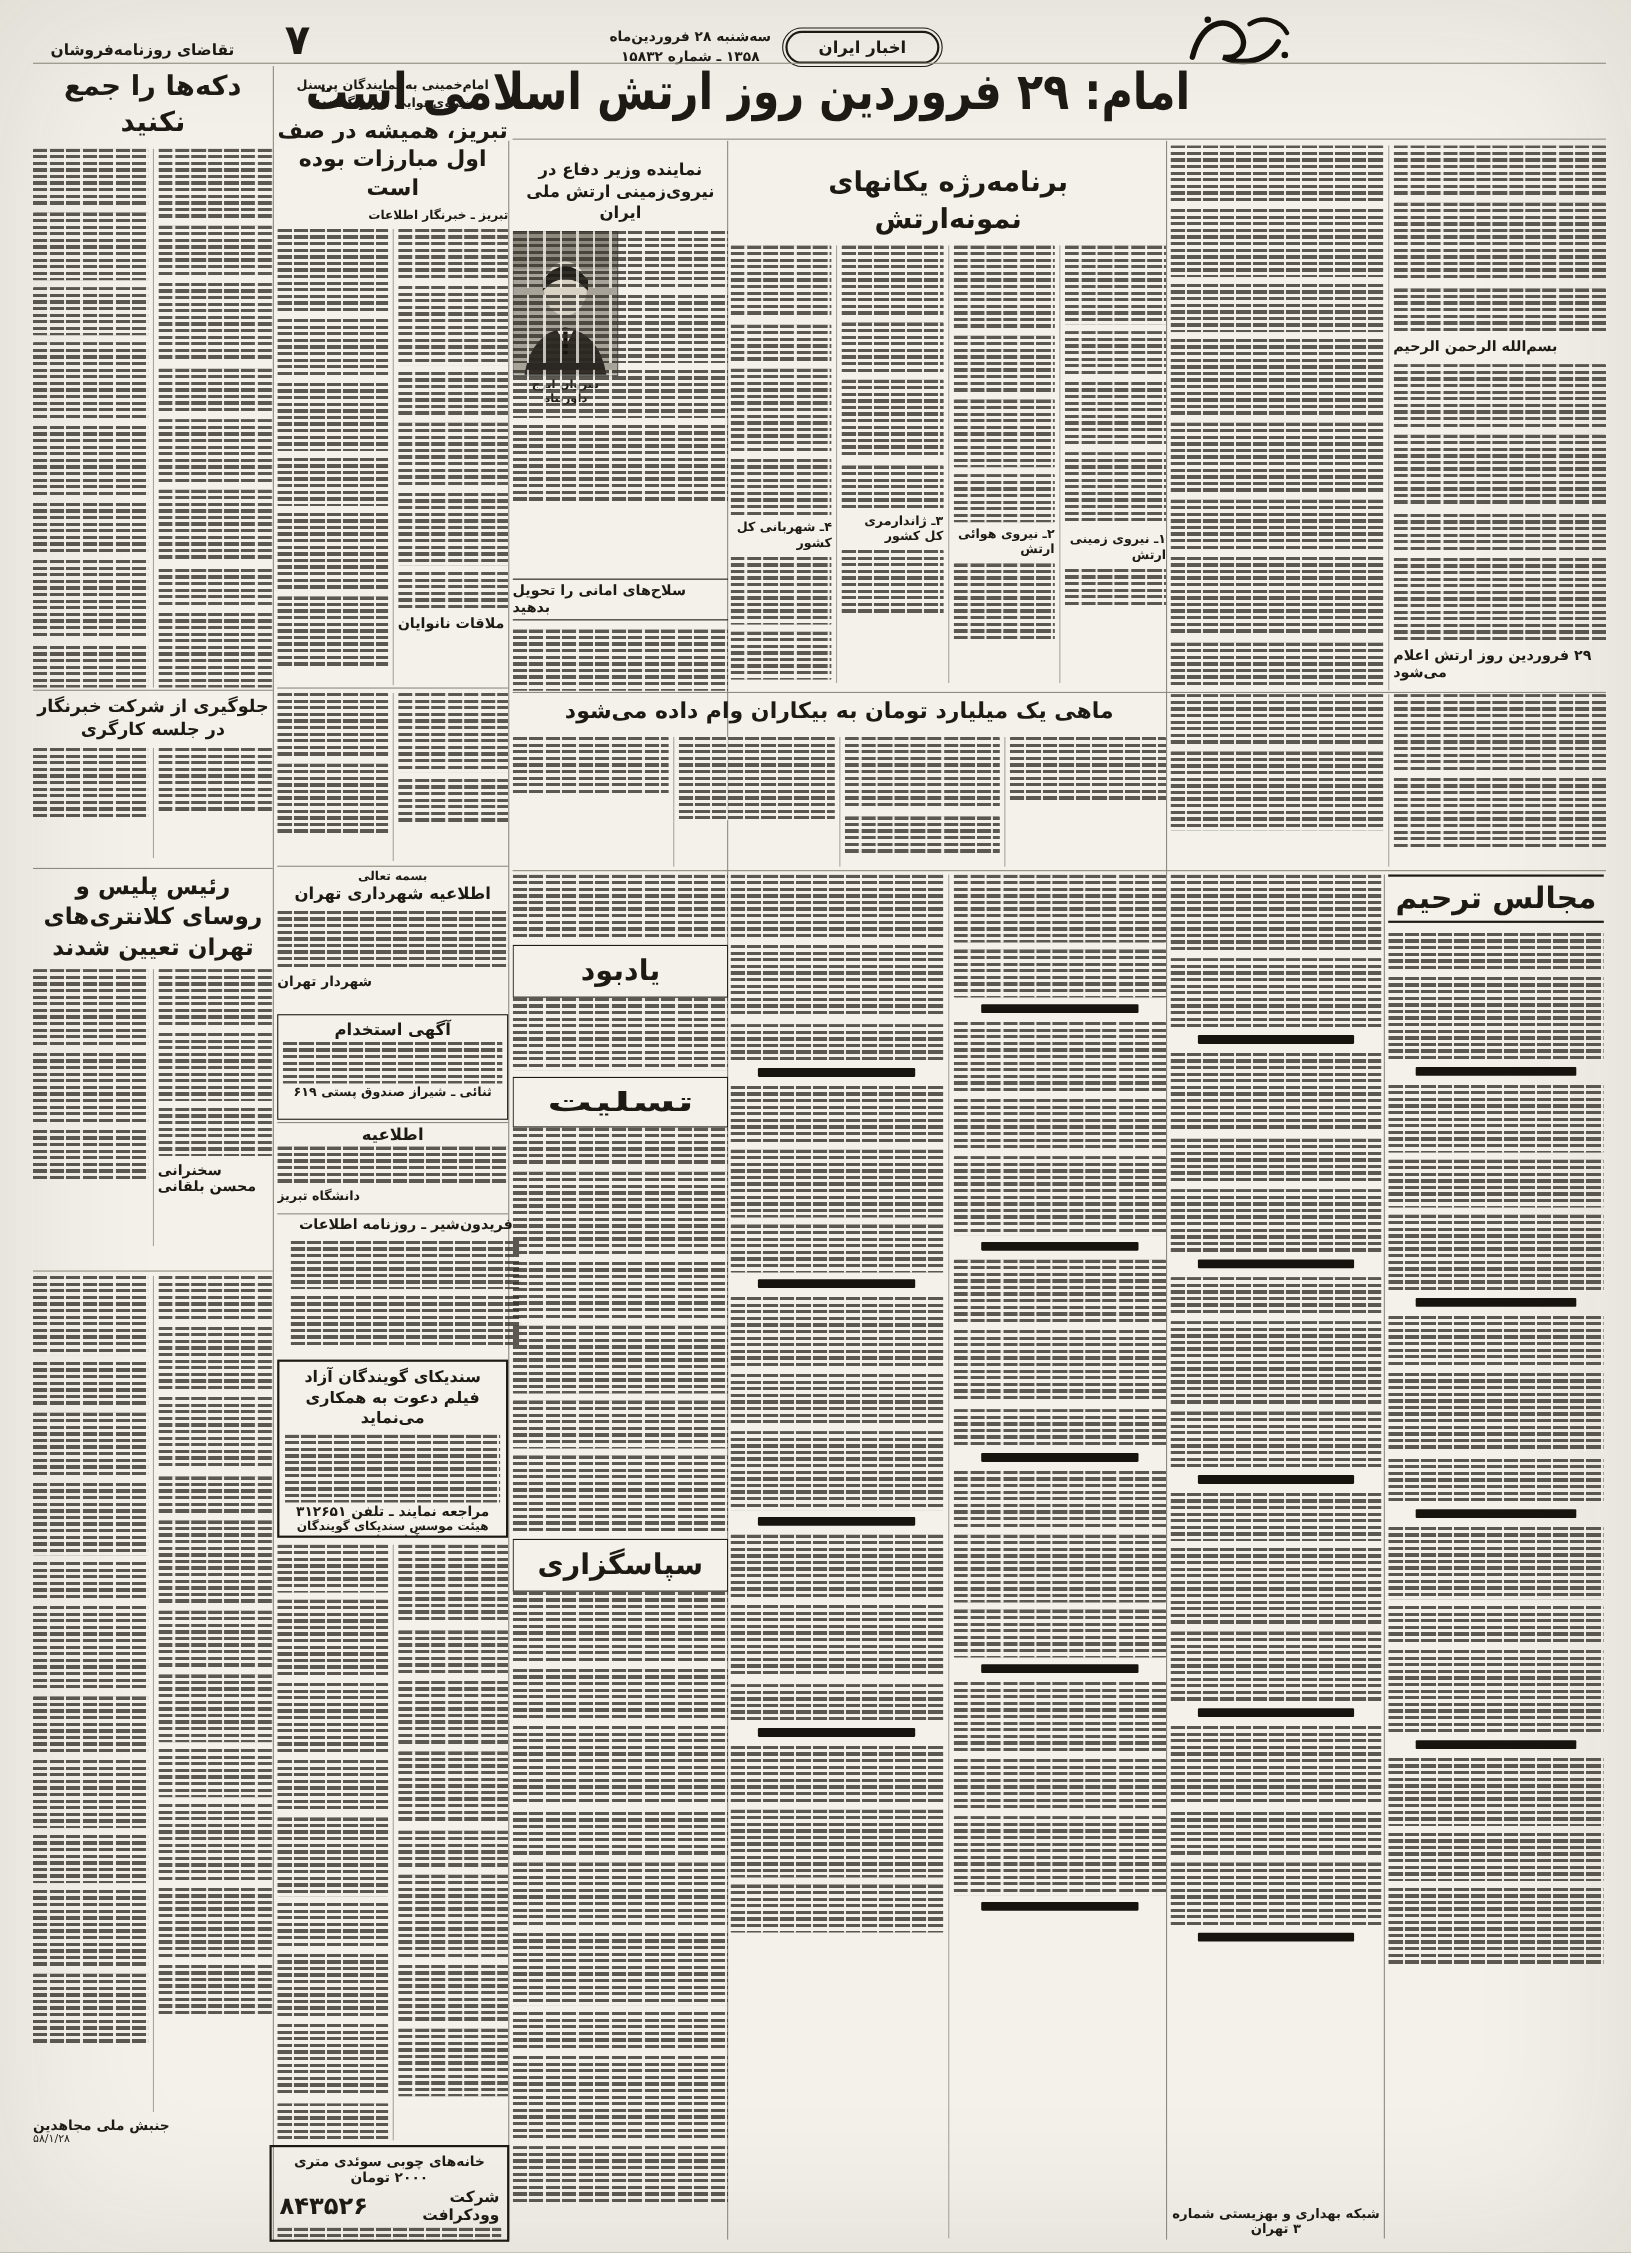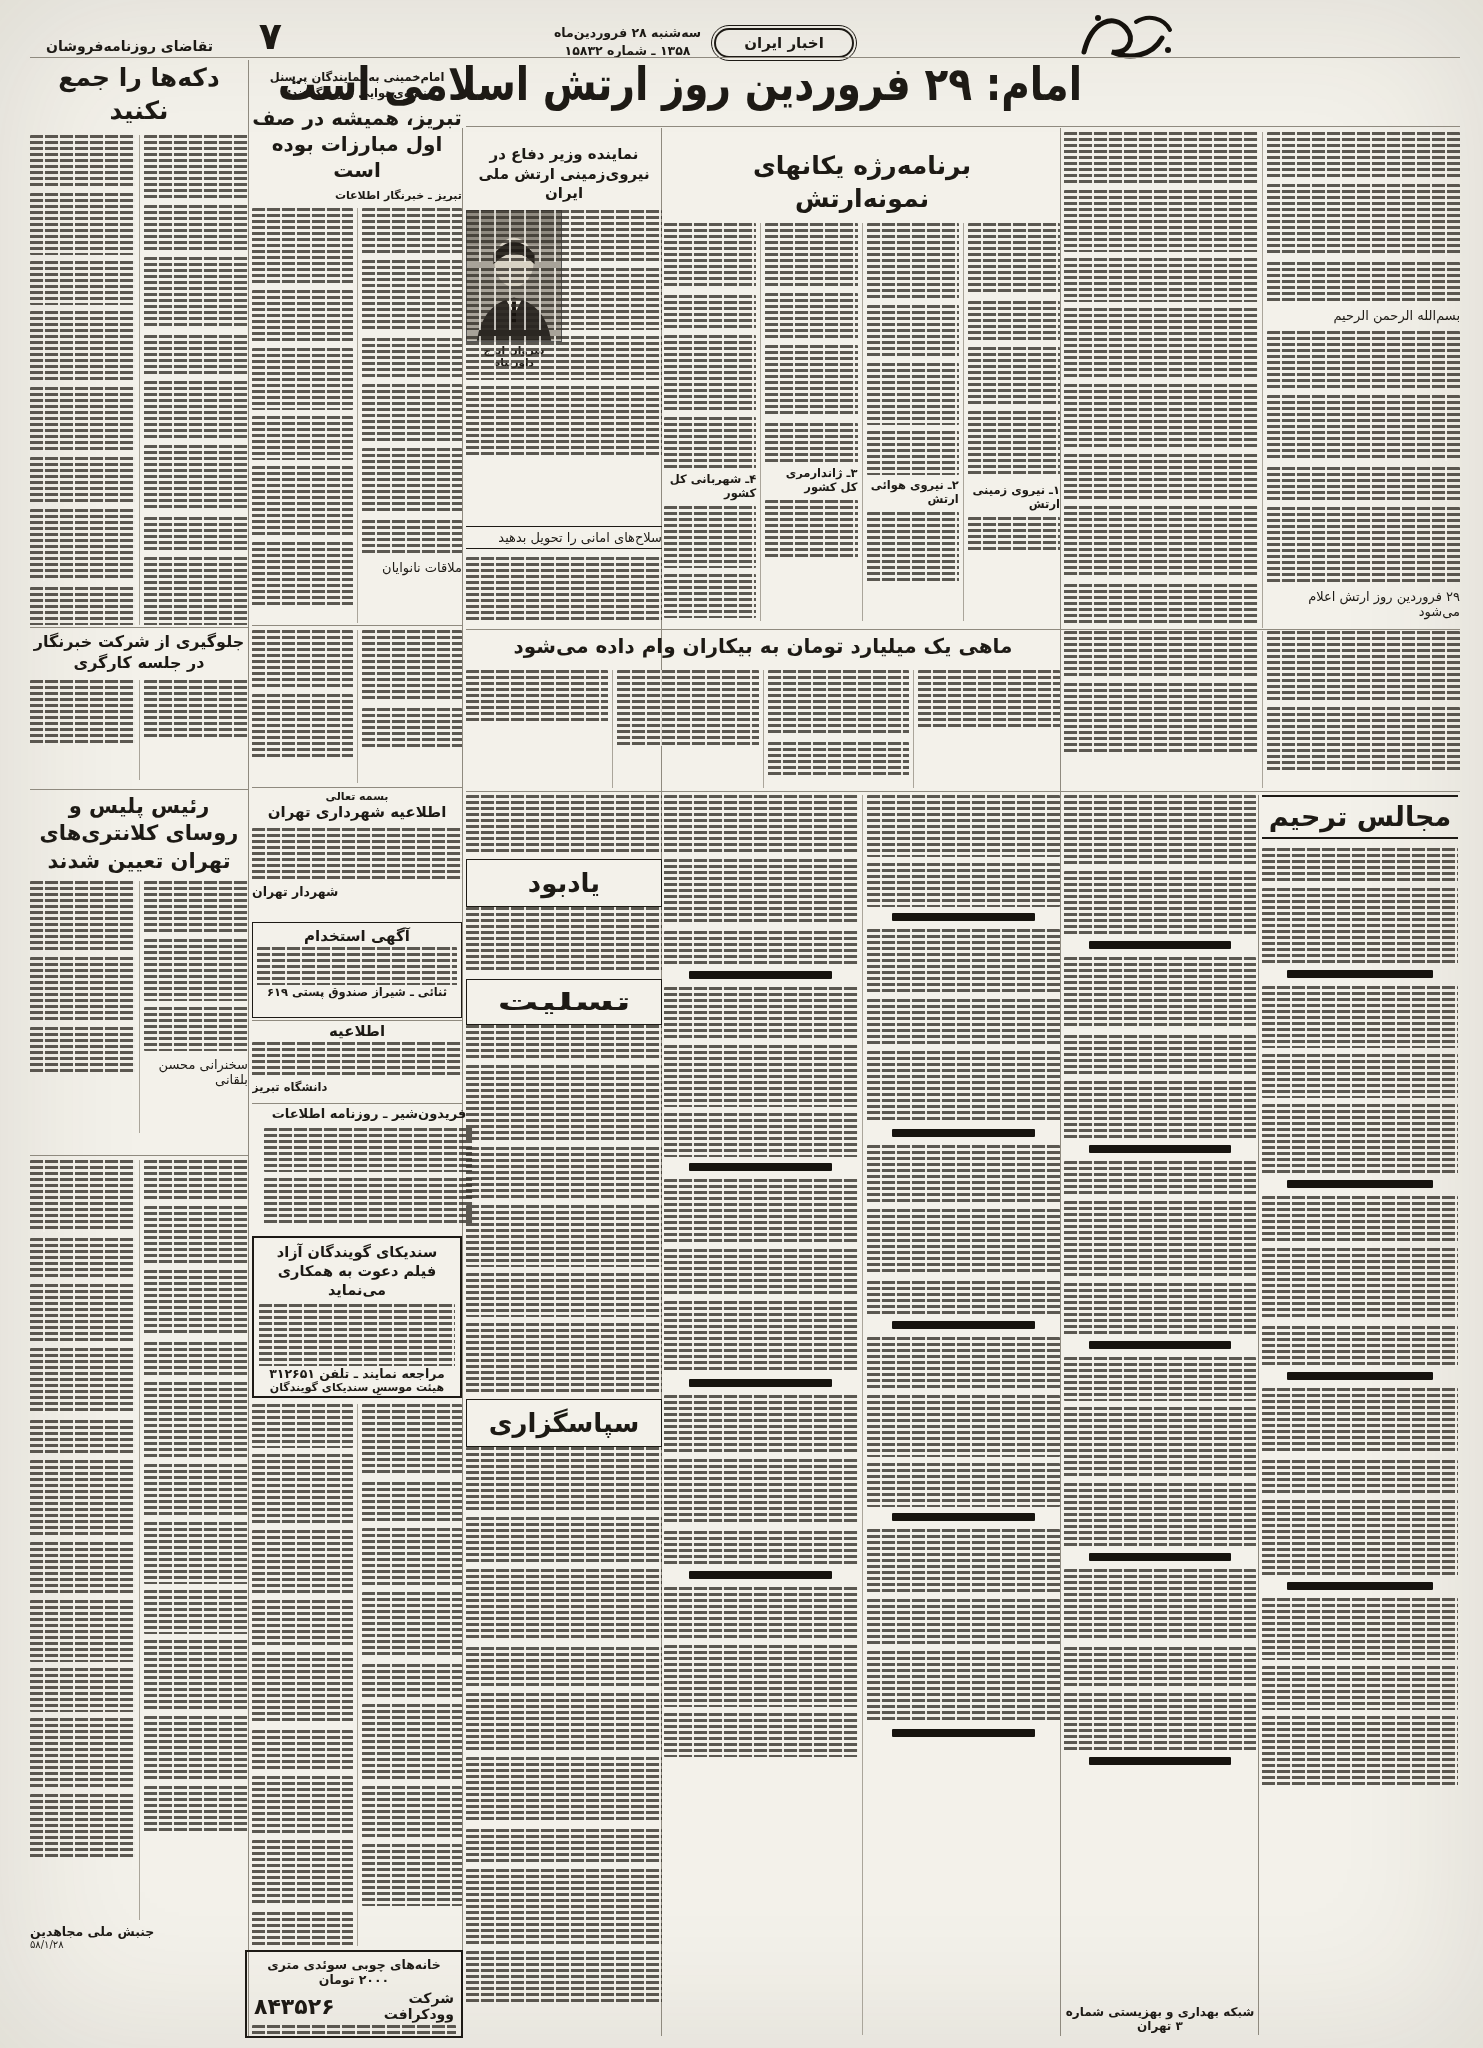--- a/index.html
+++ b/index.html
@@ -14,21 +14,21 @@
   
   .fp{break-inside:avoid;margin-bottom:6px;opacity:.8;border-radius:1px;background:
       repeating-linear-gradient(90deg, rgba(243,241,234,0) 0 13px, rgba(243,241,234,.95) 13px 15px),
       repeating-linear-gradient(to bottom,#36322b 0 3px, rgba(0,0,0,0) 3px 6px)}
   .fb{break-inside:avoid;background:#17140f;height:8px;width:74%;margin:5px auto 8px;border-radius:1px}
   .cols2{column-count:2;column-gap:9px;column-rule:1px solid #aaa59a}
   .cols4{column-count:4;column-gap:9px;column-rule:1px solid #aaa59a}
   .vr{position:absolute;width:1px;background:#8f8a7f}
   .hr{position:absolute;height:1px;background:#8f8a7f}
   .hl{font-weight:bold;line-height:1.3;text-align:center}
-  .sh{font-weight:normal;font-size:13px;text-align:right;margin:4px 0 8px;break-inside:avoid}
+  .sh{font-weight:bold;font-size:13px;text-align:left;margin:4px 0 8px;break-inside:avoid}
   .dl{font-weight:bold;font-size:11px;margin:0 0 6px}
   .box{border:1.5px solid #1d1a15}
   .box2{border:2.5px solid #1d1a15}
   .pit{font-weight:bold;font-size:11.5px;margin:3px 0 6px;break-inside:avoid}
   .sig{font-weight:bold;font-size:12.5px;text-align:left;margin-top:4px}
   .bigword{font-weight:bold;text-align:center;padding:8px 0}
 </style>
 </head>
 <body>
 

